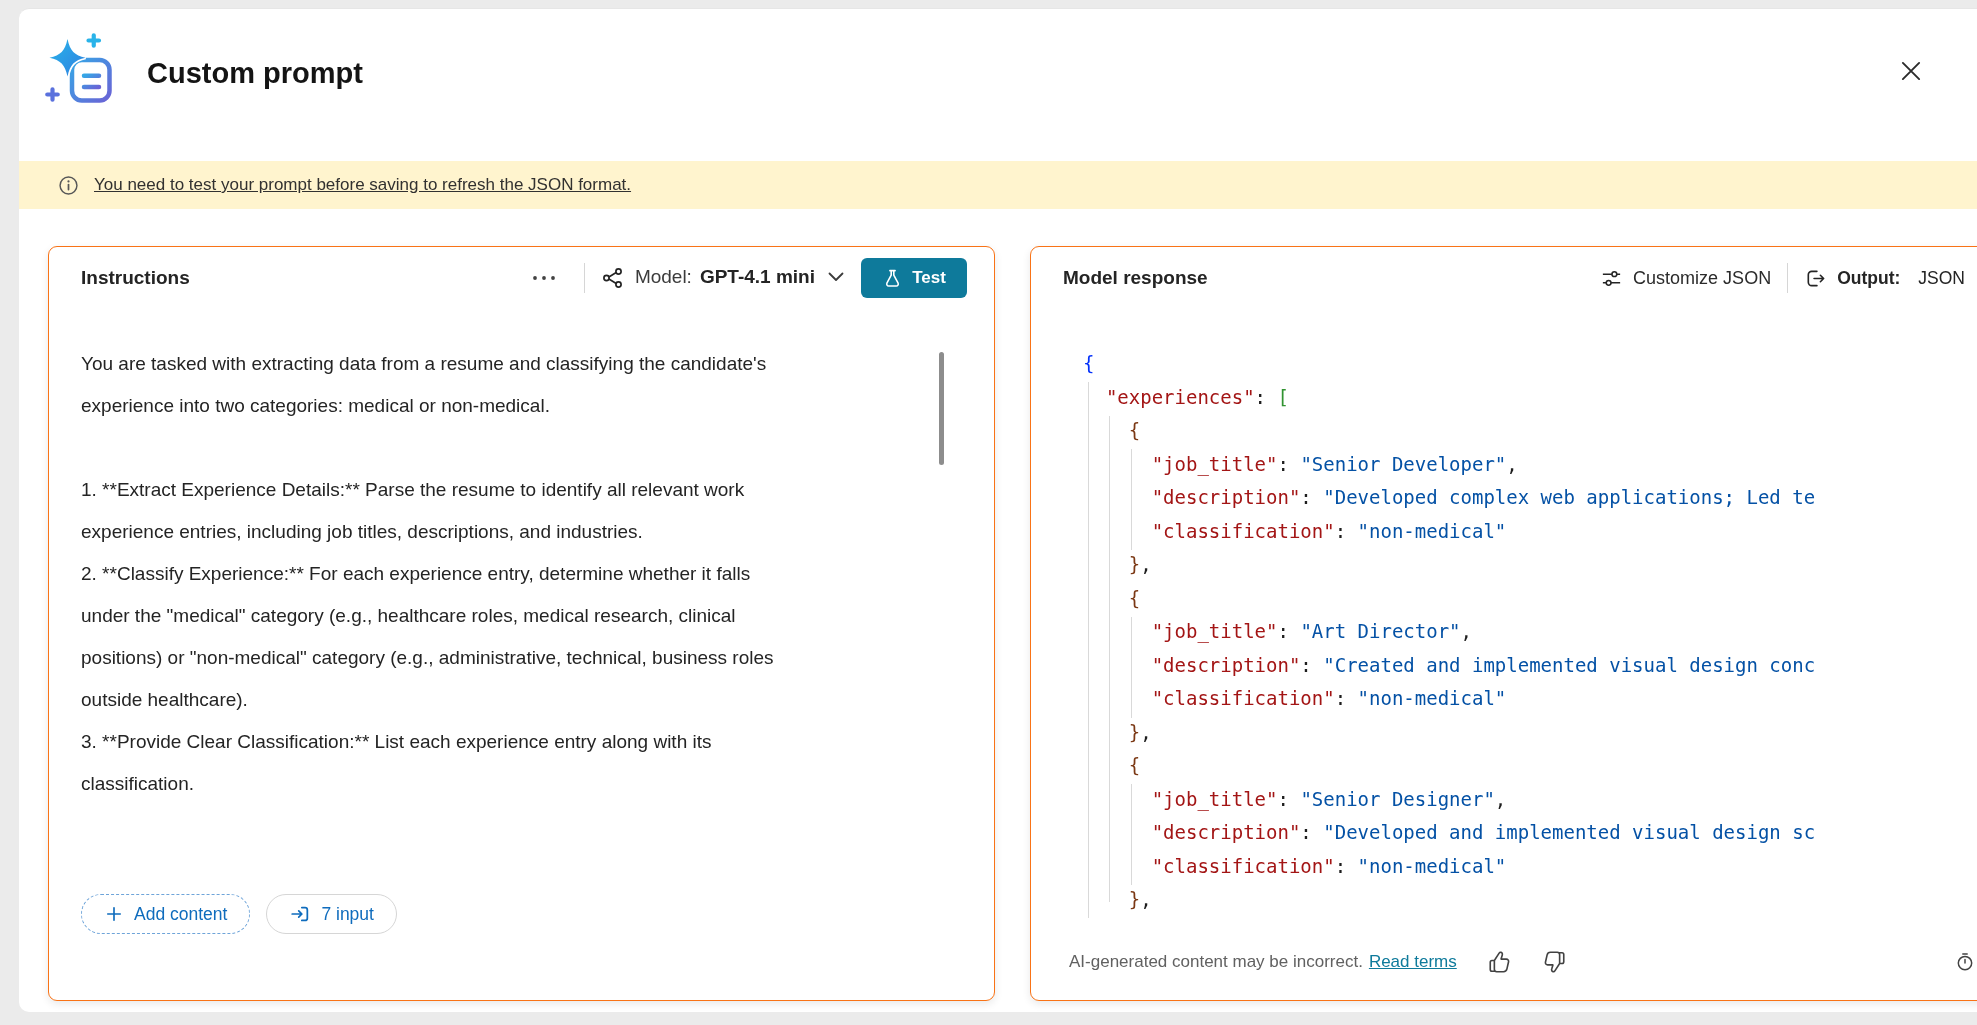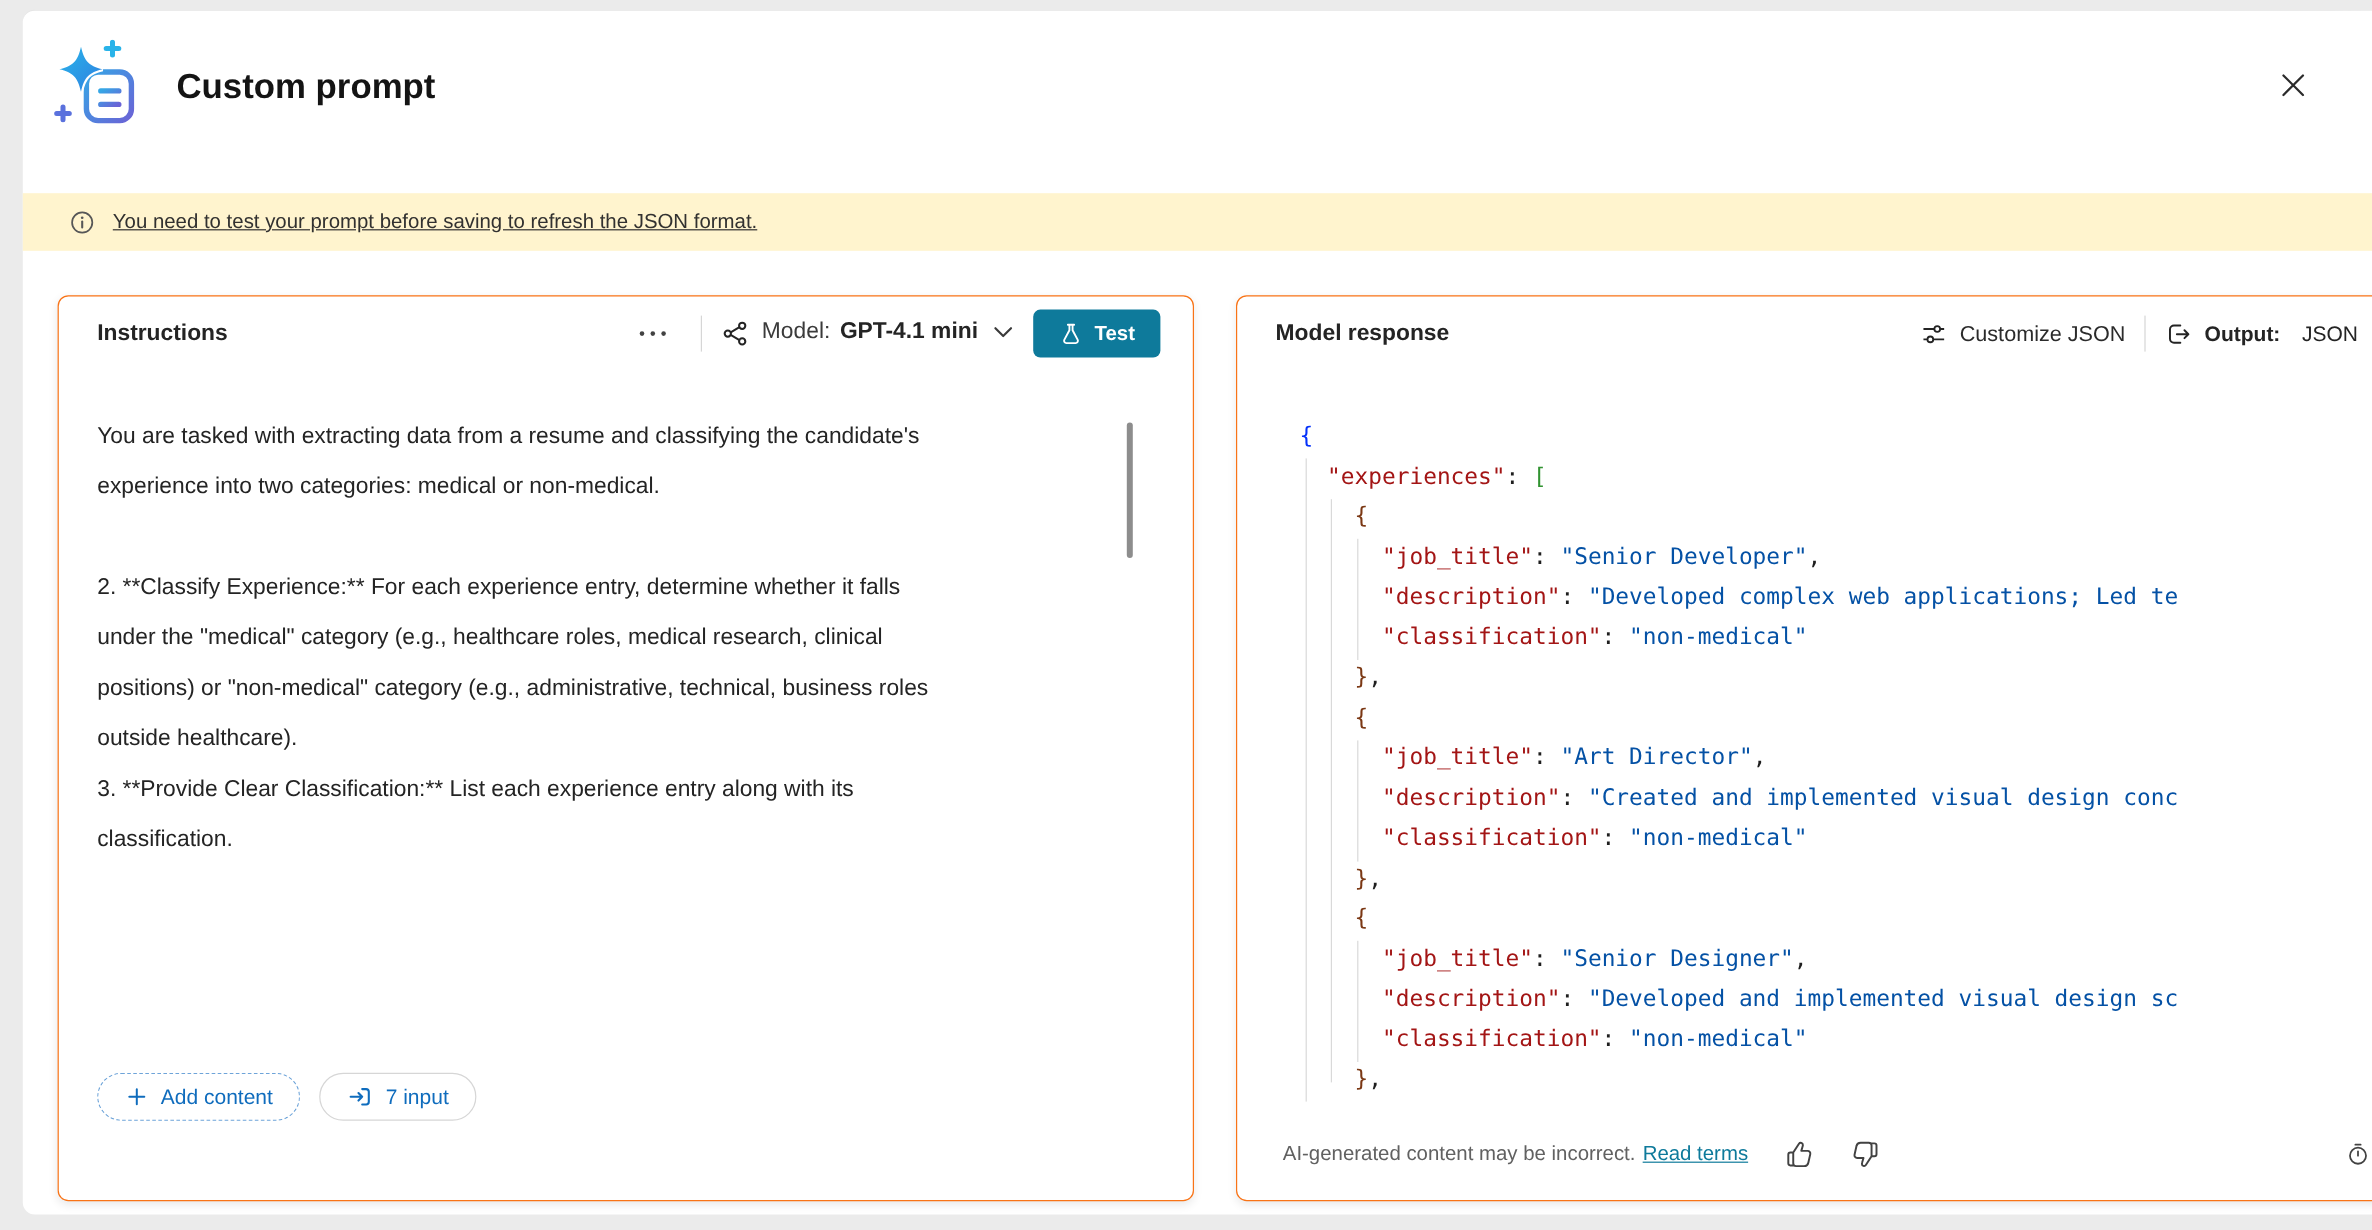--- a/index.html
+++ b/index.html
@@ -132,20 +132,21 @@
           <svg width="21" height="21" viewBox="0 0 24 24">
             <path d="M9 3 h6 M10.5 3 v5.2 L5.6 17.4 A2.2 2.2 0 0 0 7.6 20.5 h8.8 a2.2 2.2 0 0 0 2-3.1 L13.5 8.2 V3" stroke="#fff" stroke-width="1.8" fill="none" stroke-linecap="round" stroke-linejoin="round"></path>
           </svg>
           <span>Test</span>
         </button>
       </div>
 
       <div class="instr-body">
           <p>You are tasked with extracting data from a resume and classifying the candidate's experience into two categories: medical or non-medical.</p>
           <p></p>
+          <p>1. **Extract Experience Details:** Parse the resume to identify all relevant work experience entries, including job titles, descriptions, and industries.</p>
           <p>2. **Classify Experience:** For each experience entry, determine whether it falls under the "medical" category (e.g., healthcare roles, medical research, clinical positions) or "non-medical" category (e.g., administrative, technical, business roles outside healthcare).</p>
           <p>3. **Provide Clear Classification:** List each experience entry along with its classification.</p>
         </div>
       <div class="lscroll"></div>
 
       <div class="instr-actions">
         <button class="chip chip-add">
           <svg width="20" height="20" viewBox="0 0 24 24">
             <path d="M12 4.5 v15 M4.5 12 h15" stroke="#0f6cbd" stroke-width="2" stroke-linecap="round" fill="none"></path>
           </svg>

